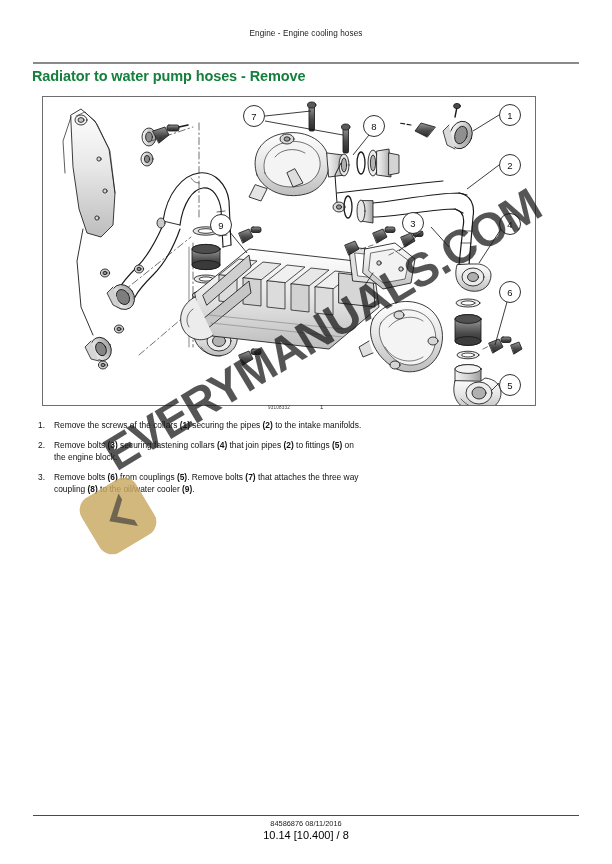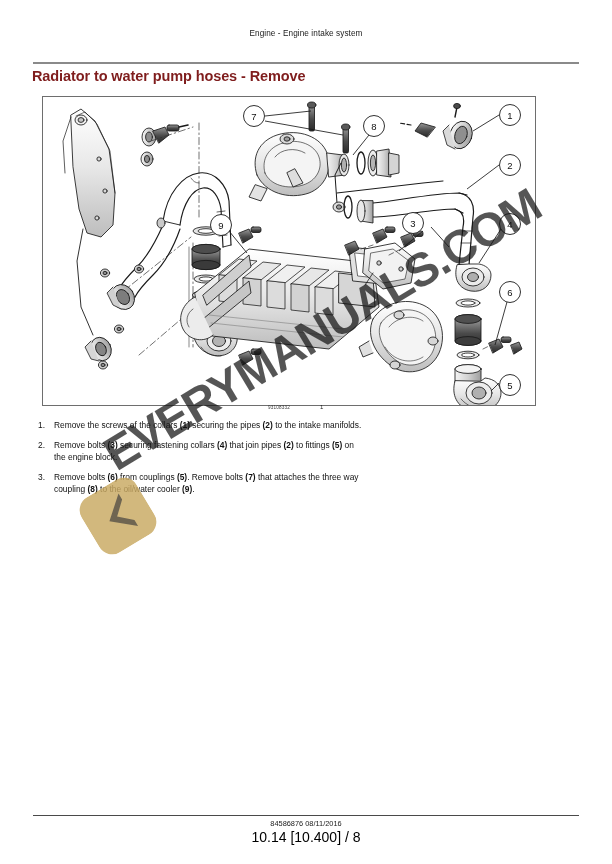--- a/index.html
+++ b/index.html
@@ -44,21 +44,21 @@
     height: 1.5px;
     background: #8a8a8a;
   }
   .section-title {
     position: absolute;
     top: 68px;
     left: 32px;
     width: 500px;
     font-size: 14.5px;
     font-weight: bold;
-    color: #7f1d1d;
+    color: #15803d;
     letter-spacing: -0.1px;
   }
 
   
   .figure {
     position: absolute;
     left: 42px;
     top: 96px;
     width: 494px;
     height: 310px;
@@ -130,21 +130,21 @@
     text-align: center;
     font-size: 7.4px;
     color: #1a1a1a;
   }
   .footer-line2 {
     position: absolute;
     top: 829px;
     left: 0;
     width: 612px;
     text-align: center;
-    font-size: 14px;
+    font-size: 11px;
     color: #000;
   }
 
   
   .watermark {
     position: absolute;
     left: 0;
     top: 0;
     width: 612px;
     height: 864px;
@@ -172,21 +172,21 @@
     border-radius: 15px;
     transform: rotate(-31deg);
     opacity: 0.82;
   }
 </style>
 </head>
 <body>
 
 <div class="page">
 
-  <div class="running-header">Engine - Engine intake system</div>
+  <div class="running-header">Engine - Engine cooling hoses</div>
 
   <div class="title-rule"></div>
   <div class="section-title">Radiator to water pump hoses - Remove</div>
 
   <div class="figure">
     <svg width="492" height="308" viewBox="0 0 492 308" xmlns="http://www.w3.org/2000/svg">
       <defs>
         <linearGradient id="metal" x1="0" y1="0" x2="0" y2="1">
           <stop offset="0%" stop-color="#ffffff"></stop>
           <stop offset="45%" stop-color="#e8e8e8"></stop>

